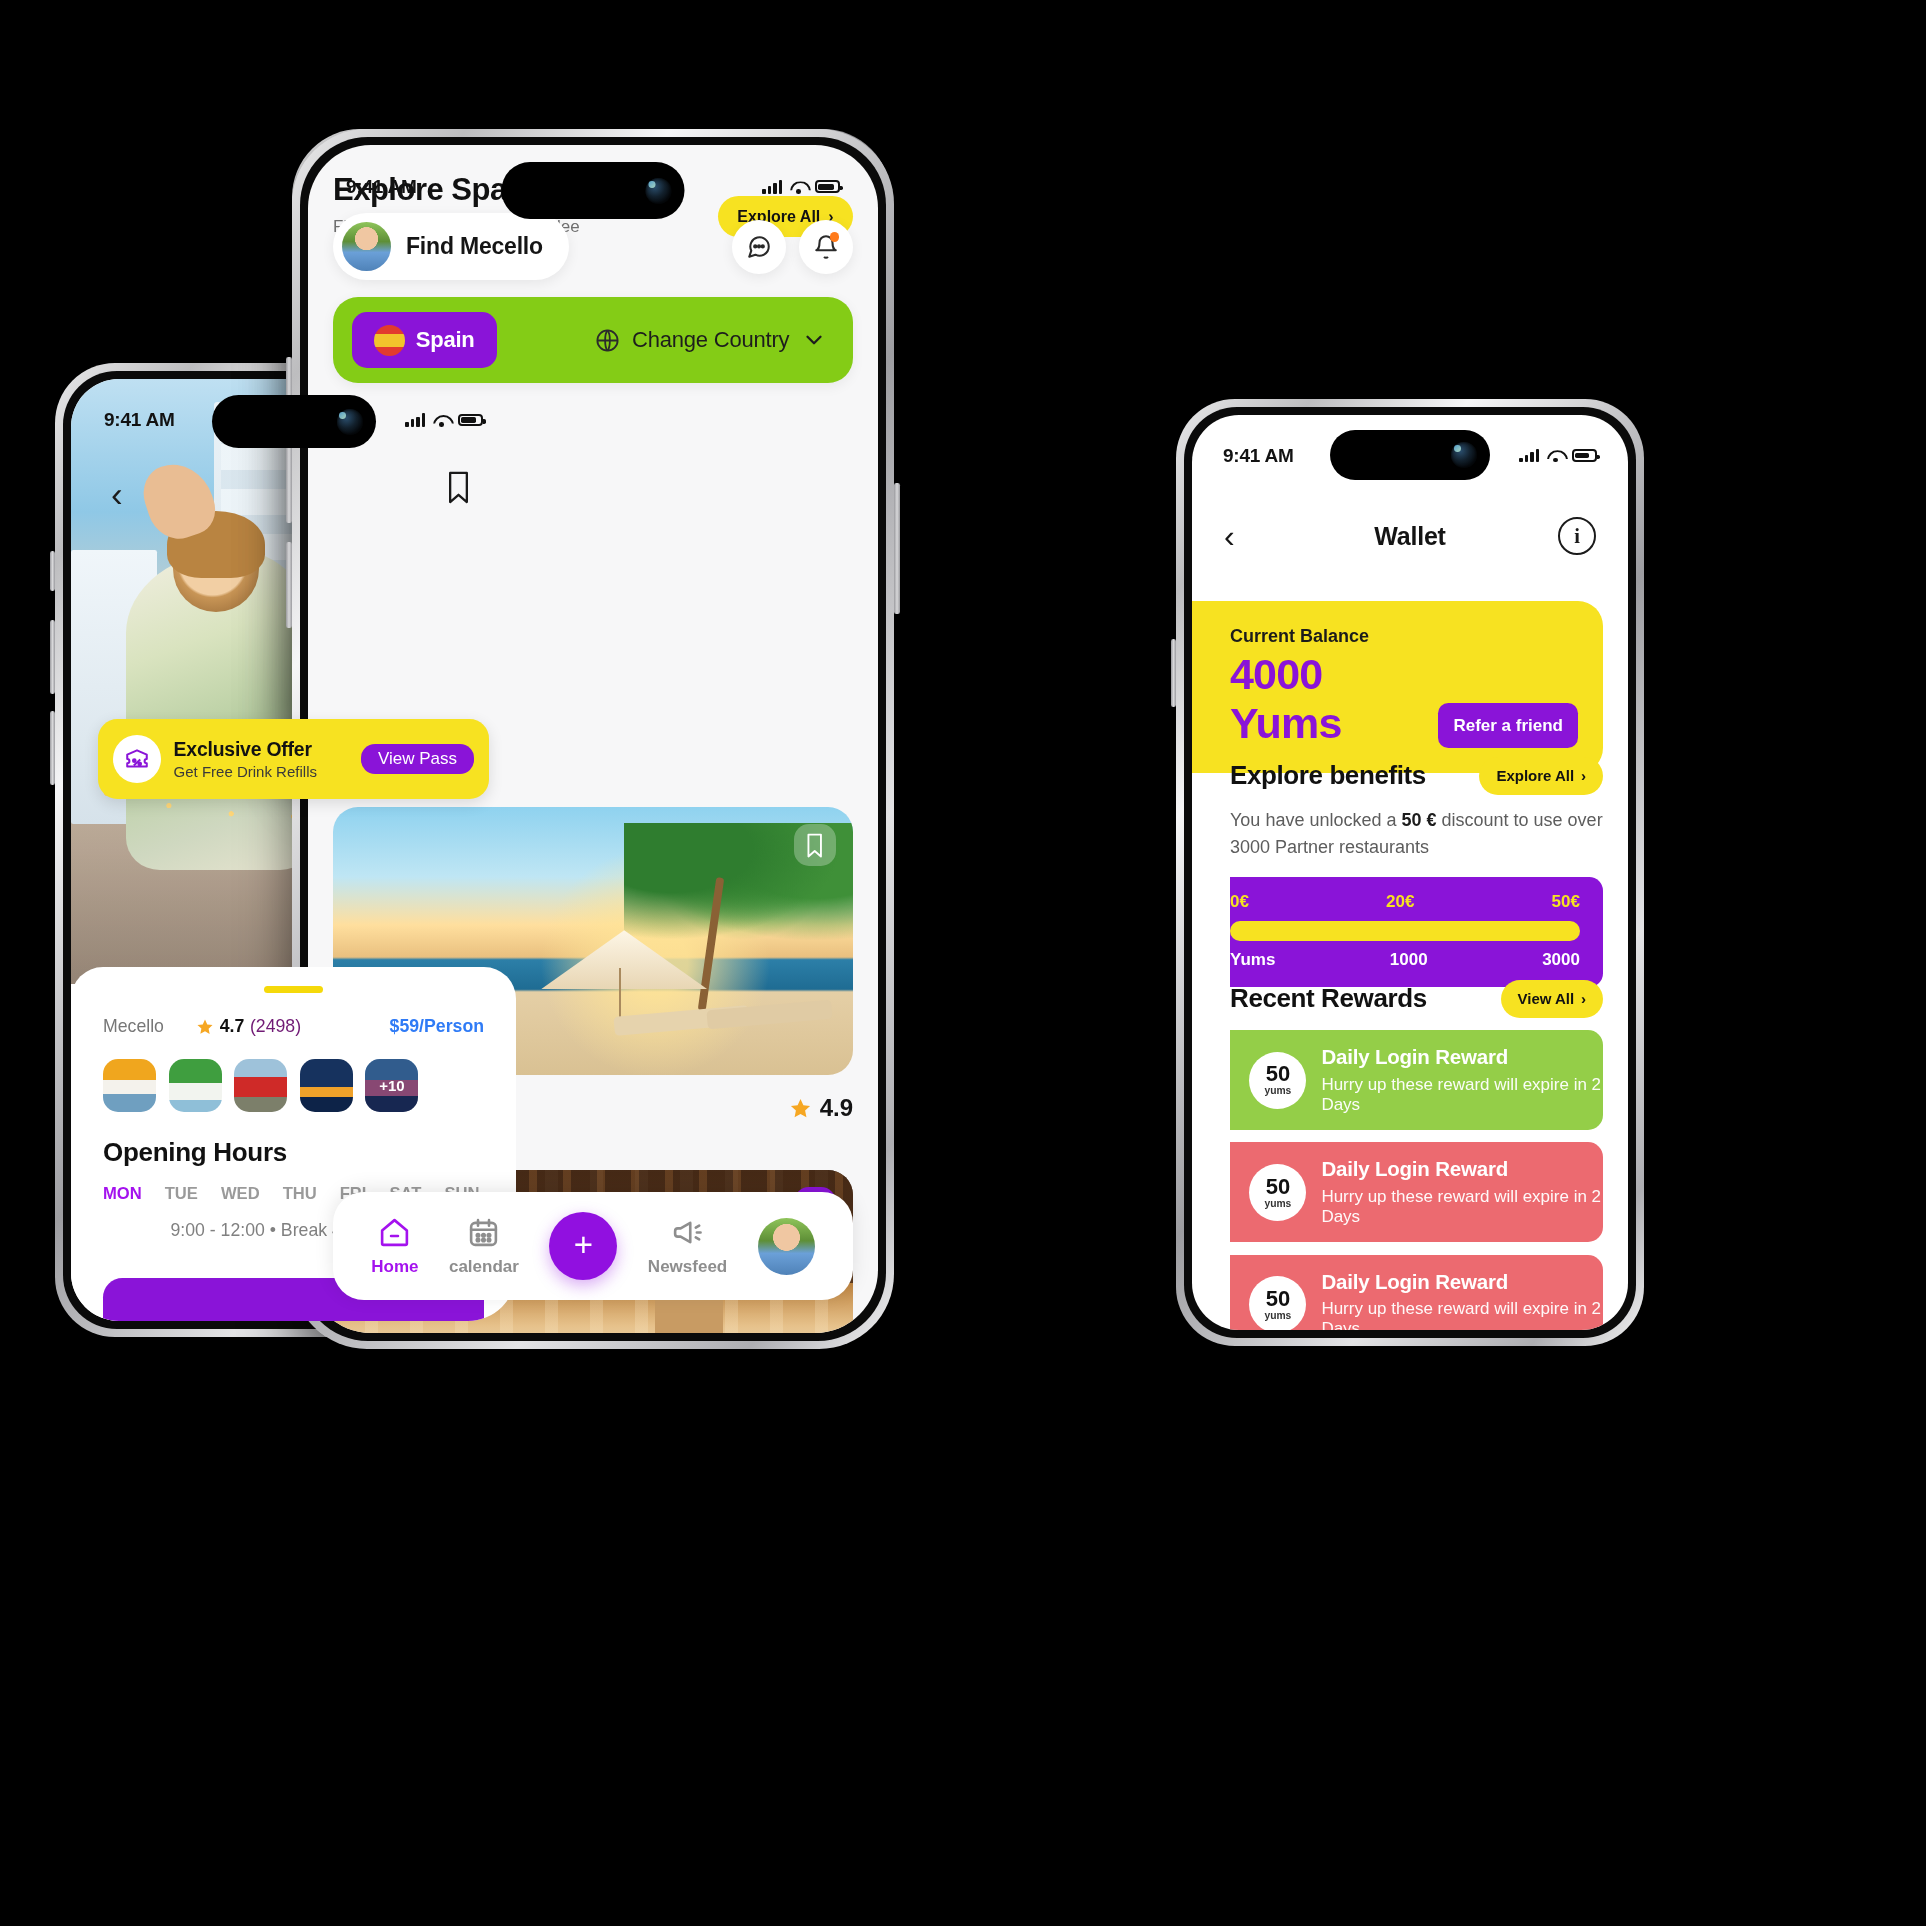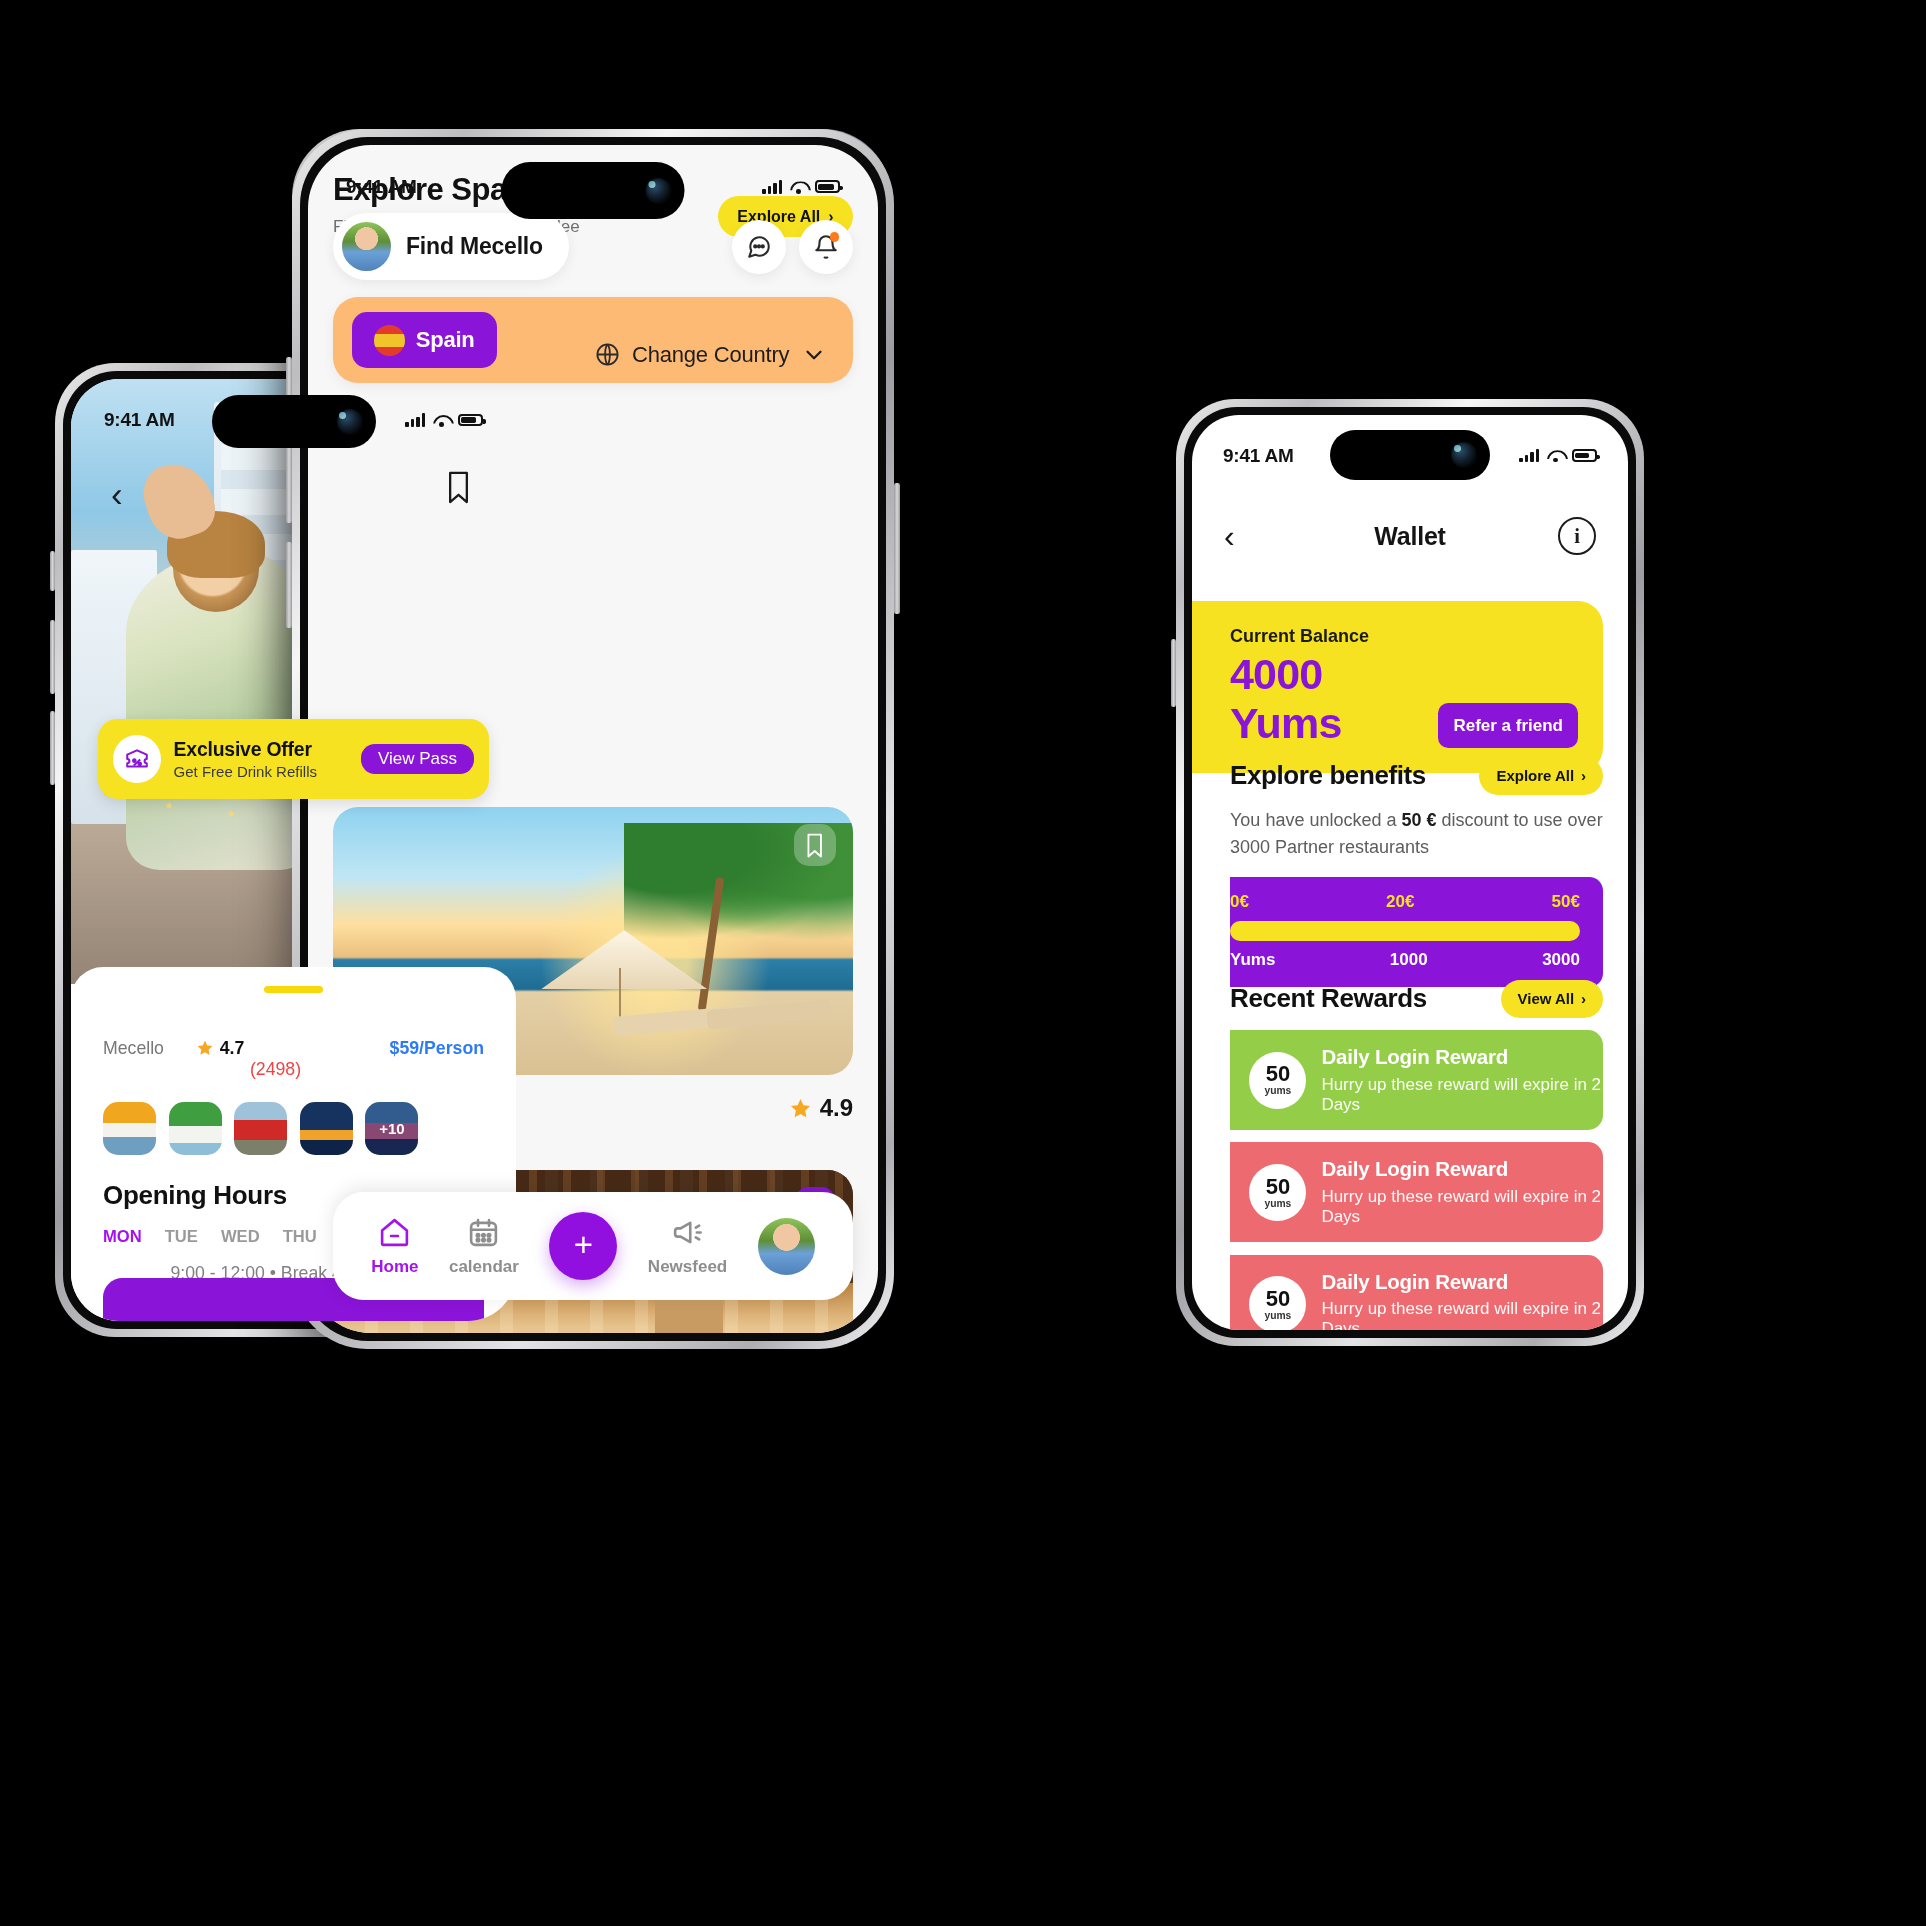--- a/index.html
+++ b/index.html
@@ -102,21 +102,21 @@
   }
   .grabber{width:59px;height:6.8px;border-radius:4.6px;background:#f5d90a;margin:19.4px auto 0;}
   .place-head{display:flex;align-items:flex-start;margin-top:26px;}
   .place-name{font-size:30px;font-weight:800;color:#111;letter-spacing:-0.5px;}
   .place-loc{font-size:17.7px;color:#555;margin-top:6.8px;font-weight:500;}
   .brandlogo{margin-left:auto;width:62px;height:62px;border-radius:50%;background:#fff;
     display:flex;align-items:center;justify-content:center;flex:0 0 auto;}
   .meta-row{display:flex;align-items:center;gap:32px;margin-top:23px;font-size:17.7px;}
   .meta-row .mcity{color:#777;font-weight:500;}
   .meta-row .mrate{color:#111;font-weight:800;display:flex;align-items:center;gap:5.7px;}
-  .meta-row .mrate span.cnt{color:#ef4444;font-weight:500;margin-top:43px;}
+  .meta-row .mrate span.cnt{color:#701a75;font-weight:500;}
   .meta-row .mprice{color:#2f7bf6;font-weight:800;margin-left:auto;white-space:nowrap;}
   .thumbs{display:flex;gap:12.6px;margin-top:22px;}
   .thumb{width:53px;height:53px;border-radius:15px;overflow:hidden;position:relative;flex:0 0 auto;}
   .thumb .more{position:absolute;inset:0;background:rgba(20,30,60,.45);color:#fff;font-size:15px;font-weight:700;
     display:flex;align-items:center;justify-content:center;}
   .sec-title{font-size:26px;font-weight:800;color:#111;margin-top:25px;letter-spacing:-0.3px;}
   .days{display:flex;gap:23px;margin-top:16px;font-size:16.6px;font-weight:700;color:#9a9a9a;}
   .days .on{color:#a412ee;}
   .hours{font-size:17.7px;color:#808080;margin-top:16px;text-align:center;font-weight:500;}
   .bottom-cta{position:absolute;left:32px;right:32px;bottom:0;height:43px;background:#8a14d8;border-radius:19.4px 19.4px 0 0;}
@@ -127,21 +127,21 @@
   .userchip{background:#fff;border-radius:570px;display:flex;align-items:center;padding:9px 26px 9px 9px;
     box-shadow:0 3.4px 12.6px rgba(0,0,0,.07);flex:0 0 auto;}
   .avatar{width:49px;height:49px;border-radius:50%;overflow:hidden;flex:0 0 auto;
     background:radial-gradient(circle at 50% 34%,#f0c7a2 0 28%, transparent 29%),
                linear-gradient(180deg,#8fc45a 0%,#5e8f37 40%,#6ba0d8 62%,#4f82b8 100%);}
   .username{font-size:23px;font-weight:700;color:#151515;margin-left:15px;letter-spacing:-0.2px;white-space:nowrap;}
   .iconbtn{width:54px;height:54px;border-radius:50%;background:#fff;display:flex;align-items:center;justify-content:center;
     box-shadow:0 3.4px 12.6px rgba(0,0,0,.07);flex:0 0 auto;position:relative;}
   .dot-red{position:absolute;right:13.7px;top:12.6px;width:9.7px;height:9.7px;border-radius:50%;background:#ff7a1a;}
 
-  .countrybar{margin-top:17px;background:#fdba74;border-radius:25px;display:flex;align-items:flex-end;
+  .countrybar{margin-top:17px;background:#84cc16;border-radius:25px;display:flex;align-items:center;
     padding:15px 19.4px;box-shadow:0 3.4px 12.6px rgba(0,0,0,.06);}
   .flagchip{background:#8a14d8;border-radius:15px;display:flex;align-items:center;gap:10.3px;padding:12.6px 22px;flex:0 0 auto;}
   .flag-es{width:31px;height:31px;border-radius:50%;overflow:hidden;flex:0 0 auto;
     background:linear-gradient(180deg,#e23b2e 0 28%,#f2c42c 28% 72%,#e23b2e 72% 100%);}
   .flagchip span{color:#fff;font-size:22px;font-weight:700;letter-spacing:-0.2px;}
   .changec{display:flex;align-items:center;gap:11.4px;margin-left:auto;margin-right:6.8px;}
   .changec .lbl{font-size:22px;color:#1d1d1d;font-weight:500;letter-spacing:-0.2px;white-space:nowrap;}
 
   .explore-head{margin-top:27px;padding:0 25px;display:flex;align-items:flex-end;}
   .eh-title{font-size:31px;font-weight:800;color:#111;letter-spacing:-0.5px;}

